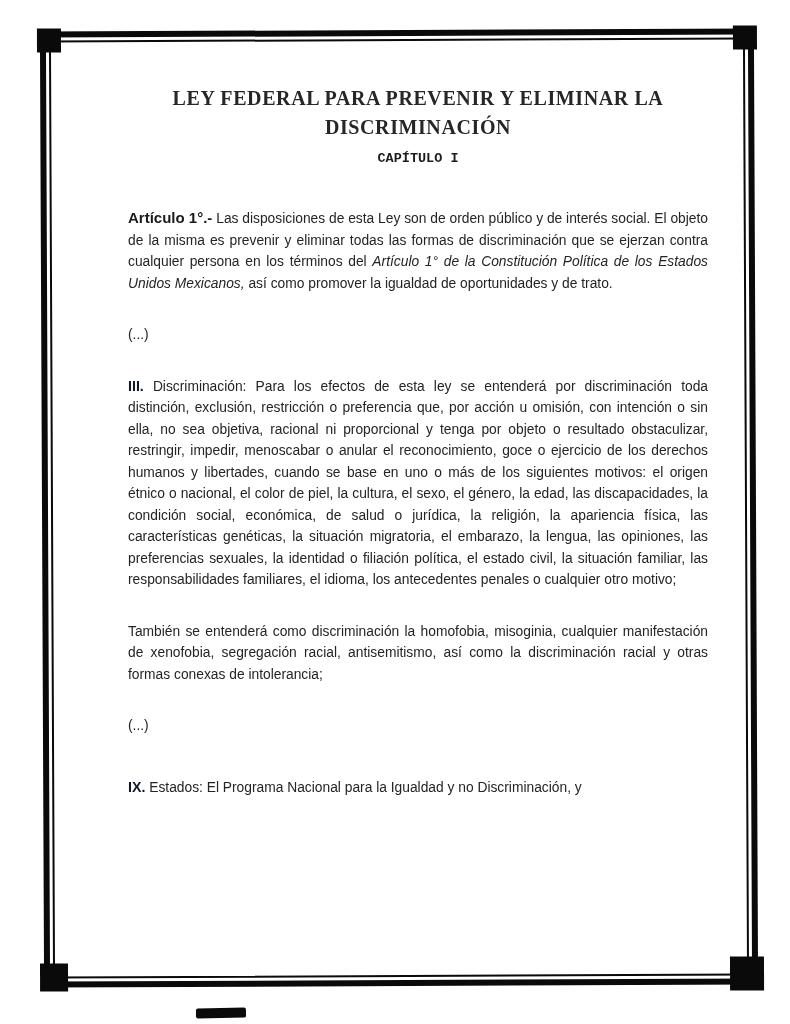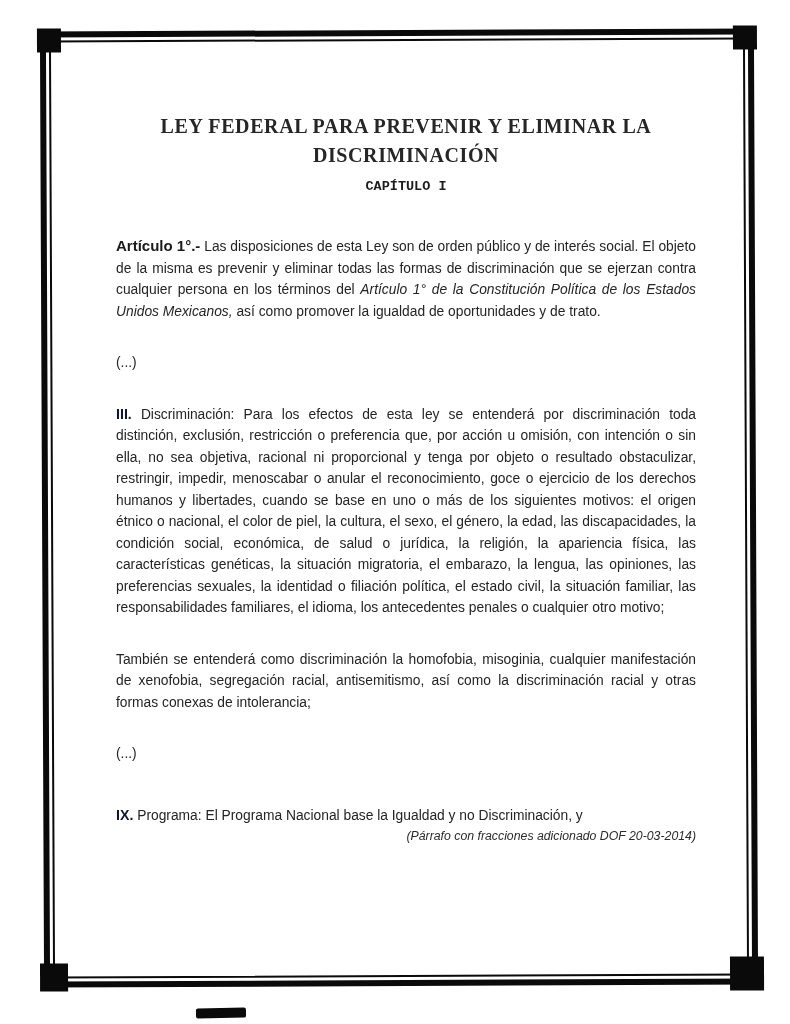--- a/index.html
+++ b/index.html
@@ -40,23 +40,22 @@
     left:196px; top:1008px;
     width:50px; height:10px;
     background:#0a0a0a;
     border-radius:2px;
     transform:rotate(-1deg);
   }
 
   
   .content {
     position:absolute;
-    left:116px; top:84px;
+    left:128px; top:84px;
     width:580px;
-    margin-top:28px;
   }
   .title {
     font-family:"Liberation Serif", serif;
     font-weight:bold;
     font-size:20px;
     line-height:29px;
     text-align:center;
     color:#262626;
     letter-spacing:0.6px;
   }
@@ -126,21 +125,20 @@
     <p class="body p-article"><span class="lead">Artículo 1°.-</span><span> Las disposiciones de esta Ley son de orden público y de interés social. El objeto de la misma es prevenir y eliminar todas las formas de discriminación que se ejerzan contra cualquier persona en los términos del </span><span class="it">Artículo 1° de la Constitución Política de los Estados Unidos Mexicanos,</span><span> así como promover la igualdad de oportunidades y de trato.</span></p>
 
     <p class="body ellip">(...)</p>
 
     <p class="body p-iii"><span class="lead2">III.</span><span> Discriminación: Para los efectos de esta ley se entenderá por discriminación toda distinción, exclusión, restricción o preferencia que, por acción u omisión, con intención o sin ella, no sea objetiva, racional ni proporcional y tenga por objeto o resultado obstaculizar, restringir, impedir, menoscabar o anular el reconocimiento, goce o ejercicio de los derechos humanos y libertades, cuando se base en uno o más de los siguientes motivos: el origen étnico o nacional, el color de piel, la cultura, el sexo, el género, la edad, las discapacidades, la condición social, económica, de salud o jurídica, la religión, la apariencia física, las características genéticas, la situación migratoria, el embarazo, la lengua, las opiniones, las preferencias sexuales, la identidad o filiación política, el estado civil, la situación familiar, las responsabilidades familiares, el idioma, los antecedentes penales o cualquier otro motivo;</span></p>
 
     <p class="body p-tambien">También se entenderá como discriminación la homofobia, misoginia, cualquier manifestación de xenofobia, segregación racial, antisemitismo, así como la discriminación racial y otras formas conexas de intolerancia;</p>
 
     <p class="body ellip">(...)</p>
 
-    <p class="body p-ix"><span class="lead2">IX.</span><span> Programa: El Programa Nacional base la Igualdad y no Discriminación, y</span></p>
+    <p class="body p-ix"><span class="lead2">IX.</span><span> Estados: El Programa Nacional para la Igualdad y no Discriminación, y</span></p>
 
-    <p class="note">(Párrafo con fracciones adicionado DOF 20-03-2014)</p>
 
   </div>
 
   <div class="artifact"></div>
 
 </div>
 
 </body></html>

